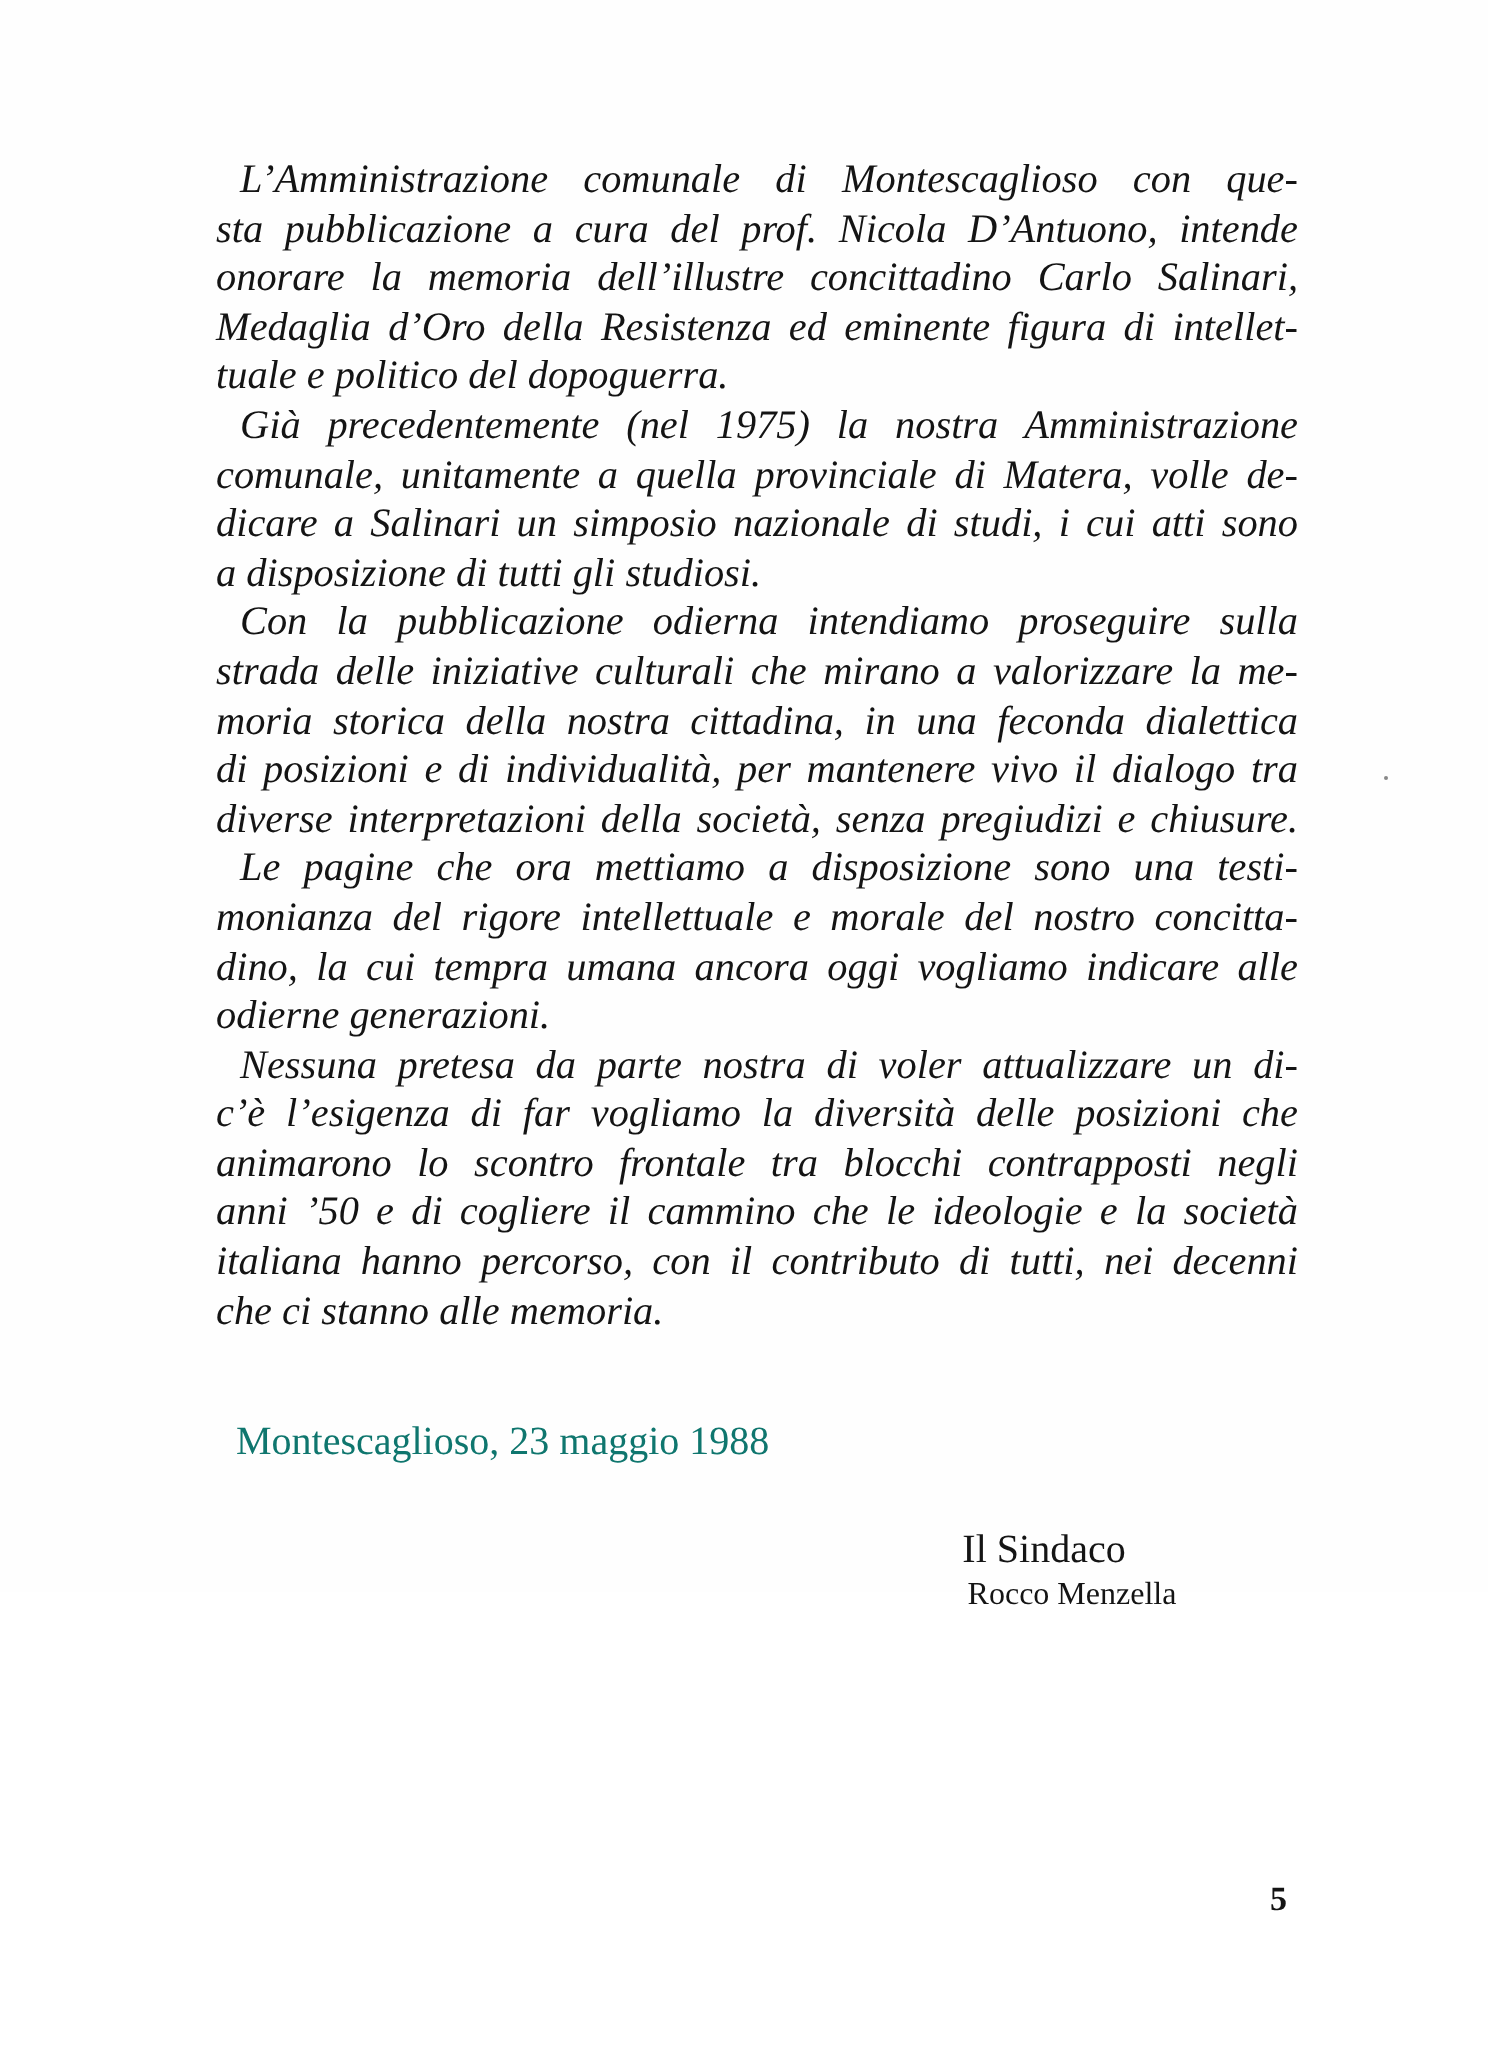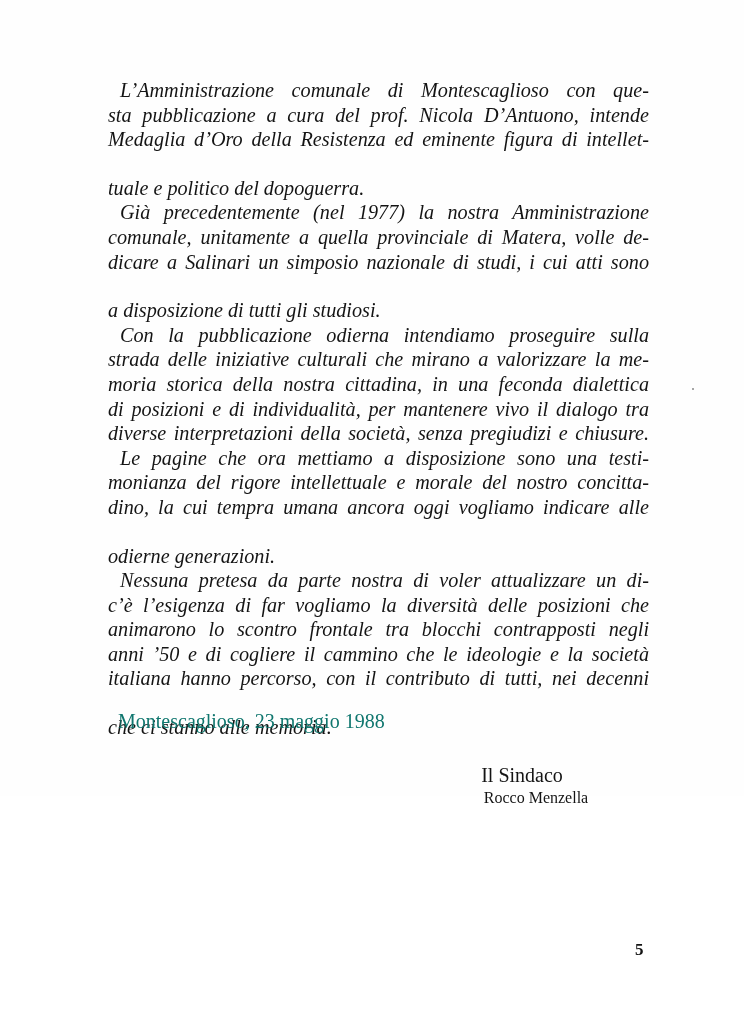--- a/index.html
+++ b/index.html
@@ -4,21 +4,21 @@
 <style>
   html, body { margin: 0; padding: 0; background: #ffffff; }
   body { width: 744px; height: 1024px; position: relative; overflow: hidden; }
   .page { position: absolute; left: 0; top: 0; width: 744px; height: 796px; background: #fefefe; }
   .body-text {
     position: absolute; left: 108px; top: 78px; width: 541px;
     font-family: "Liberation Serif", serif; font-style: italic;
     font-size: 20.2px; line-height: 24.6px; color: #141414;
   }
   .line { display: block; white-space: nowrap; text-align: justify; text-align-last: justify; height: 24.6px; }
-  .line.last { text-align-last: left; margin-top: 24px; }
+  .line.last { text-align-last: left; }
   .line.indent { padding-left: 12px; }
   .dateline {
     position: absolute; left: 118px; top: 710px;
     font-family: "Liberation Serif", serif; font-size: 20px; color: #0f766e;
   }
   .sign-title {
     position: absolute; left: 0; width: 1044px; top: 764px; text-align: center;
     font-family: "Liberation Serif", serif; font-size: 20px; color: #141414;
   }
   .sign-name {
@@ -32,24 +32,25 @@
   .speck { position: absolute; left: 692px; top: 388px; width: 2px; height: 2px; background: #888; border-radius: 1px; }
 </style>
 </head>
 <body>
 
 <div class="page">
   <div class="body-text">
 
     <span class="line indent">L’Amministrazione comunale di Montescaglioso con que-</span>
     <span class="line">sta pubblicazione a cura del prof. Nicola D’Antuono, intende</span>
+    <span class="line">onorare la memoria dell’illustre concittadino Carlo Salinari,</span>
     <span class="line">Medaglia d’Oro della Resistenza ed eminente figura di intellet-</span>
     <span class="line last">tuale e politico del dopoguerra.</span>
 
-    <span class="line indent">Già precedentemente (nel 1977) la nostra Amministrazione</span>
+    <span class="line indent">Già precedentemente (nel 1975) la nostra Amministrazione</span>
     <span class="line">comunale, unitamente a quella provinciale di Matera, volle de-</span>
     <span class="line">dicare a Salinari un simposio nazionale di studi, i cui atti sono</span>
     <span class="line last">a disposizione di tutti gli studiosi.</span>
 
     <span class="line indent">Con la pubblicazione odierna intendiamo proseguire sulla</span>
     <span class="line">strada delle iniziative culturali che mirano a valorizzare la me-</span>
     <span class="line">moria storica della nostra cittadina, in una feconda dialettica</span>
     <span class="line">di posizioni e di individualità, per mantenere vivo il dialogo tra</span>
     <span class="line">diverse interpretazioni della società, senza pregiudizi e chiusure.</span>
 

